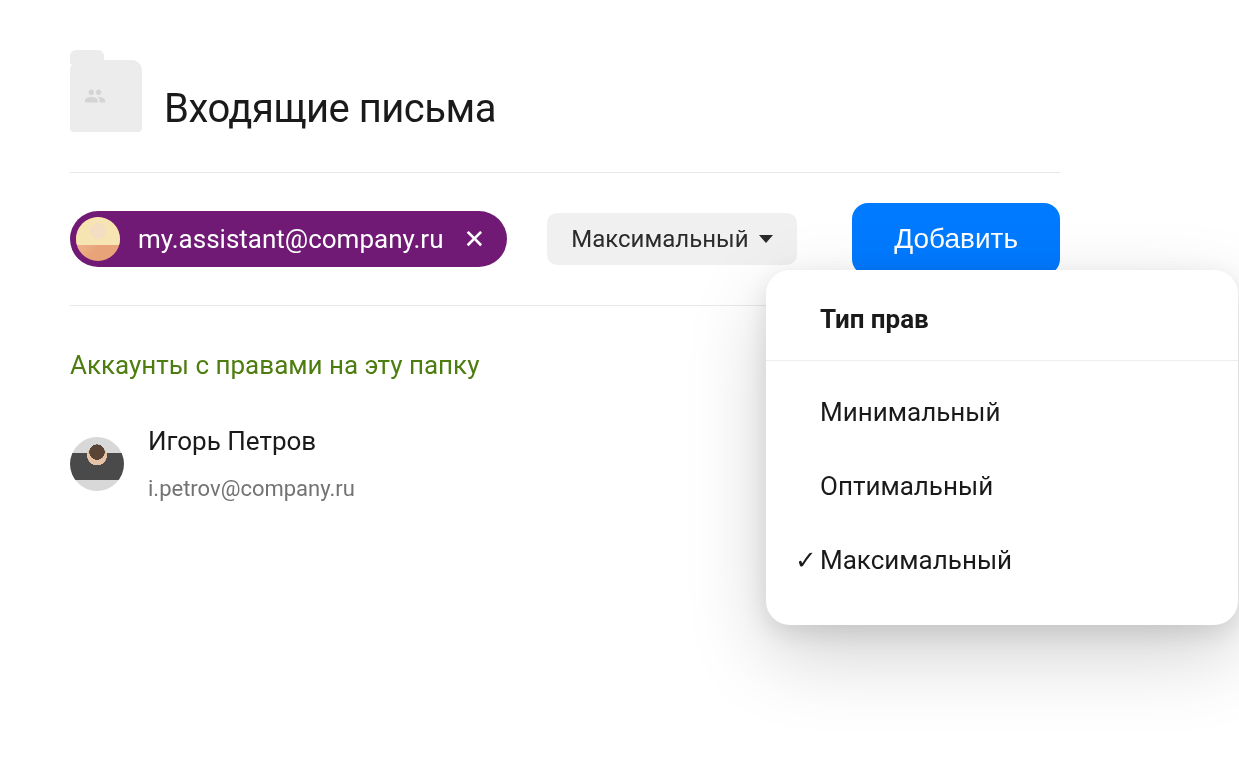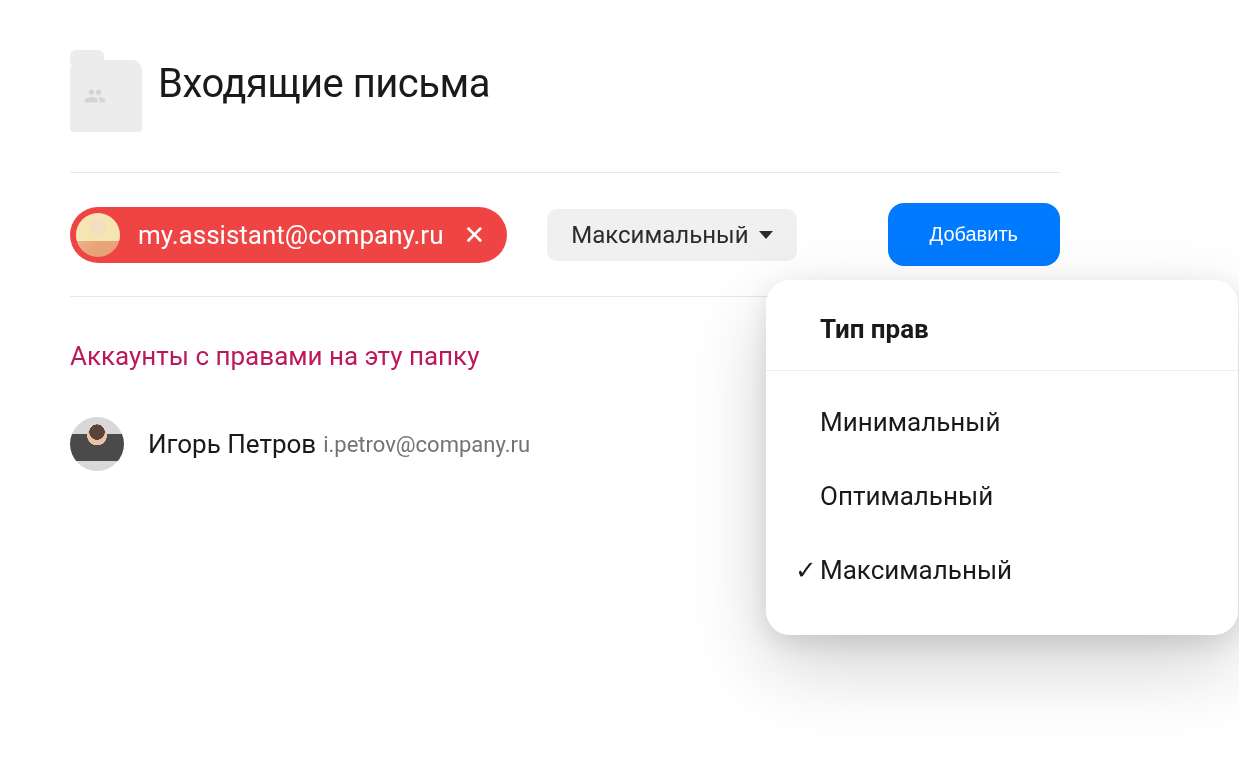--- a/index.html
+++ b/index.html
@@ -14,22 +14,22 @@
   .panel {
     position: relative;
     width: 1130px;
     margin: 0;
     padding: 60px 70px 80px 70px;
     background: #fff;
     border-radius: 24px;
   }
   .header {
     display: flex;
-    align-items: flex-start;
-    gap: 16px;
+    align-items: flex-end;
+    gap: 22px;
     margin-bottom: 40px;
   }
   .folder-icon {
     width: 72px;
     height: 72px;
     background: #ececec;
     border-radius: 10px 10px 4px 4px;
     position: relative;
     display: flex;
     align-items: center;
@@ -60,21 +60,21 @@
   }
   .add-row {
     display: flex;
     align-items: center;
     gap: 40px;
     padding: 30px 0;
   }
   .chip {
     display: inline-flex;
     align-items: center;
-    background: #ef4444;
+    background: #701a75;
     color: #fff;
     border-radius: 999px;
     padding: 6px 20px 6px 6px;
     font-size: 26px;
     gap: 18px;
   }
   .chip .avatar {
     width: 44px; height: 44px;
     border-radius: 50%;
     background: linear-gradient(135deg,#f4c9a8 0%, #e9a378 60%);
@@ -116,44 +116,44 @@
   }
   .perm-select .caret {
     width: 0; height: 0;
     border-left: 7px solid transparent;
     border-right: 7px solid transparent;
     border-top: 8px solid #2b2b2b;
   }
   .add-btn {
     background: #007aff;
     color: #fff;
-    font-size: 20px;
+    font-size: 28px;
     border: none;
     border-radius: 16px;
     padding: 20px 42px;
     cursor: pointer;
     margin-left: auto;
   }
   .section-label {
     font-size: 26px;
-    color: #be185d;
+    color: #4d7c0f;
     margin: 44px 0 30px 0;
   }
   .account-row {
     display: flex;
     align-items: center;
     padding: 16px 0;
   }
   .acct-avatar {
     width: 54px; height: 54px;
     border-radius: 50%;
     margin-right: 24px;
     flex-shrink: 0;
   }
-  .acct-info { display:flex; gap:7px;align-items:center; }
+  .acct-info { display:flex; flex-direction:column; gap:20px; }
   .acct-name { font-size: 26px; color:#1a1a1a; }
   .acct-email { font-size: 22px; color:#737373; }
   .acct-perm {
     margin-left: auto;
     background: #f0f0f0;
     border-radius: 10px;
     padding: 12px 24px;
     font-size: 24px;
     color: #2b2b2b;
     display:inline-flex;
@@ -163,21 +163,21 @@
   .acct-perm .caret {
     width:0;height:0;
     border-left:7px solid transparent;
     border-right:7px solid transparent;
     border-top:8px solid #2b2b2b;
   }
 
   
   .dropdown {
     position: absolute;
-    top: 280px;
+    top: 270px;
     left: 766px;
     width: 472px;
     background: #fff;
     border-radius: 24px;
     box-shadow: 0 30px 80px rgba(0,0,0,0.18), 0 8px 24px rgba(0,0,0,0.10);
     overflow: hidden;
     z-index: 10;
   }
   .dropdown-header {
     padding: 34px 54px 26px 54px;

